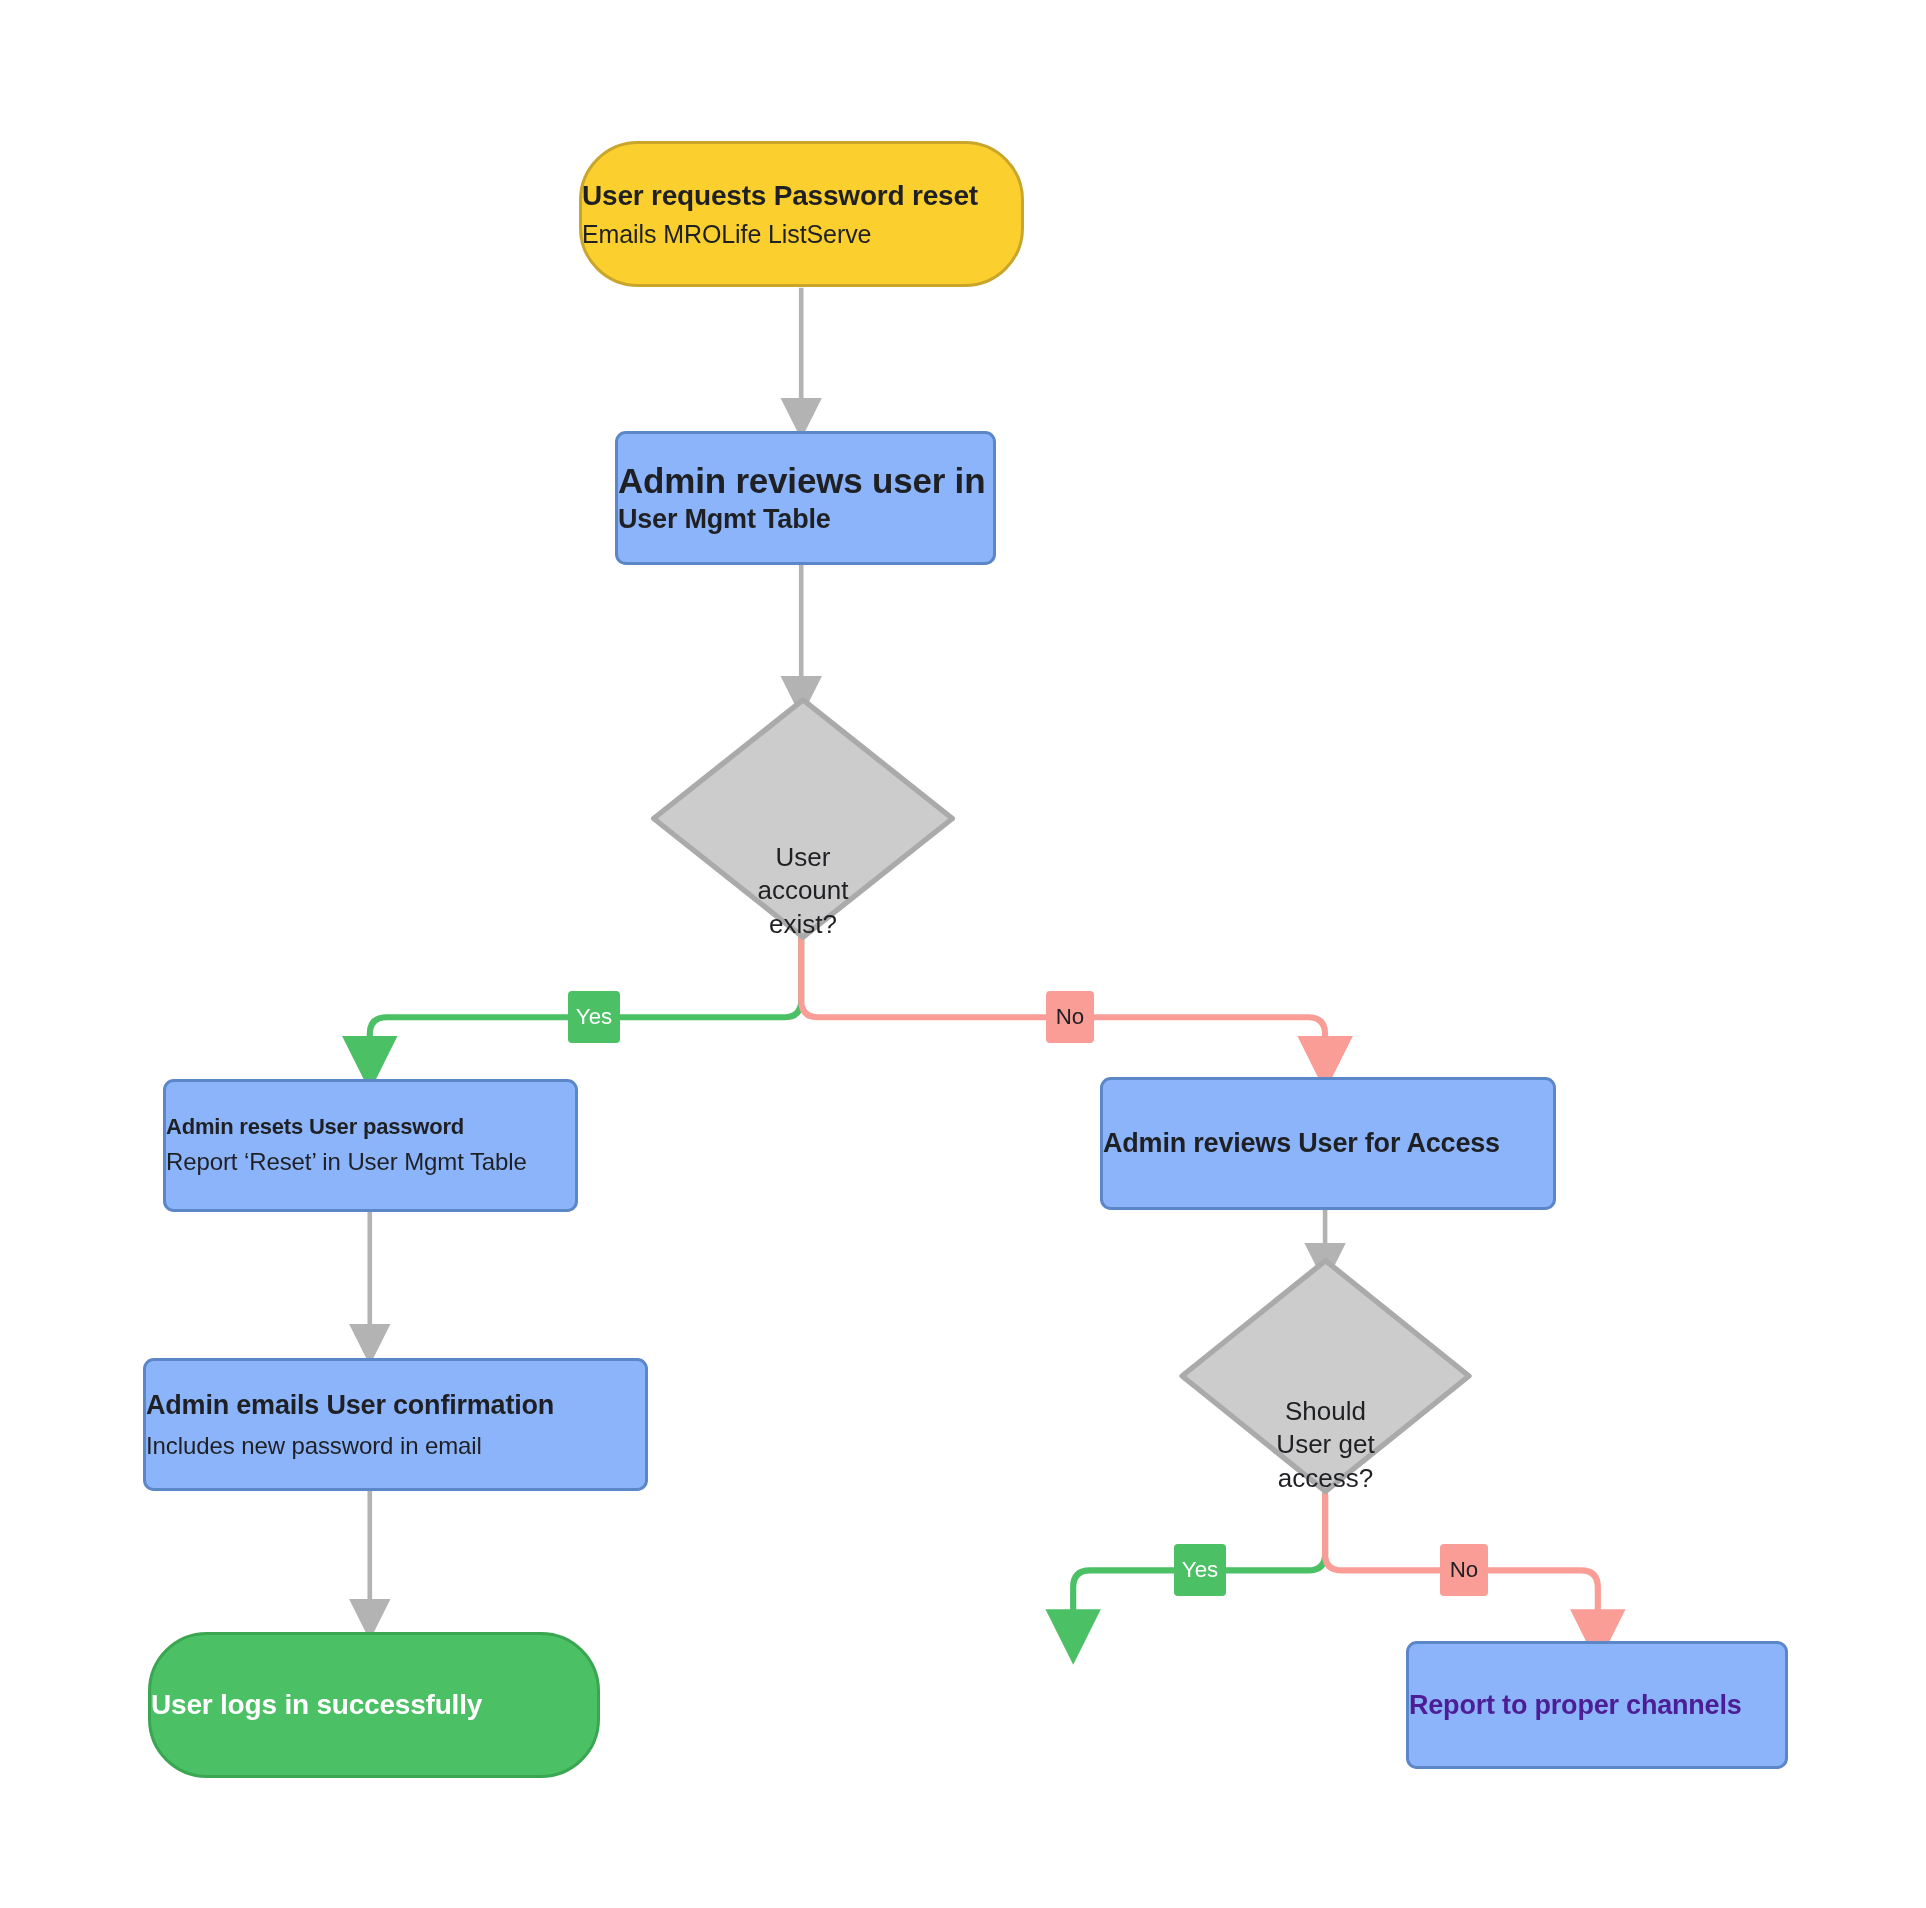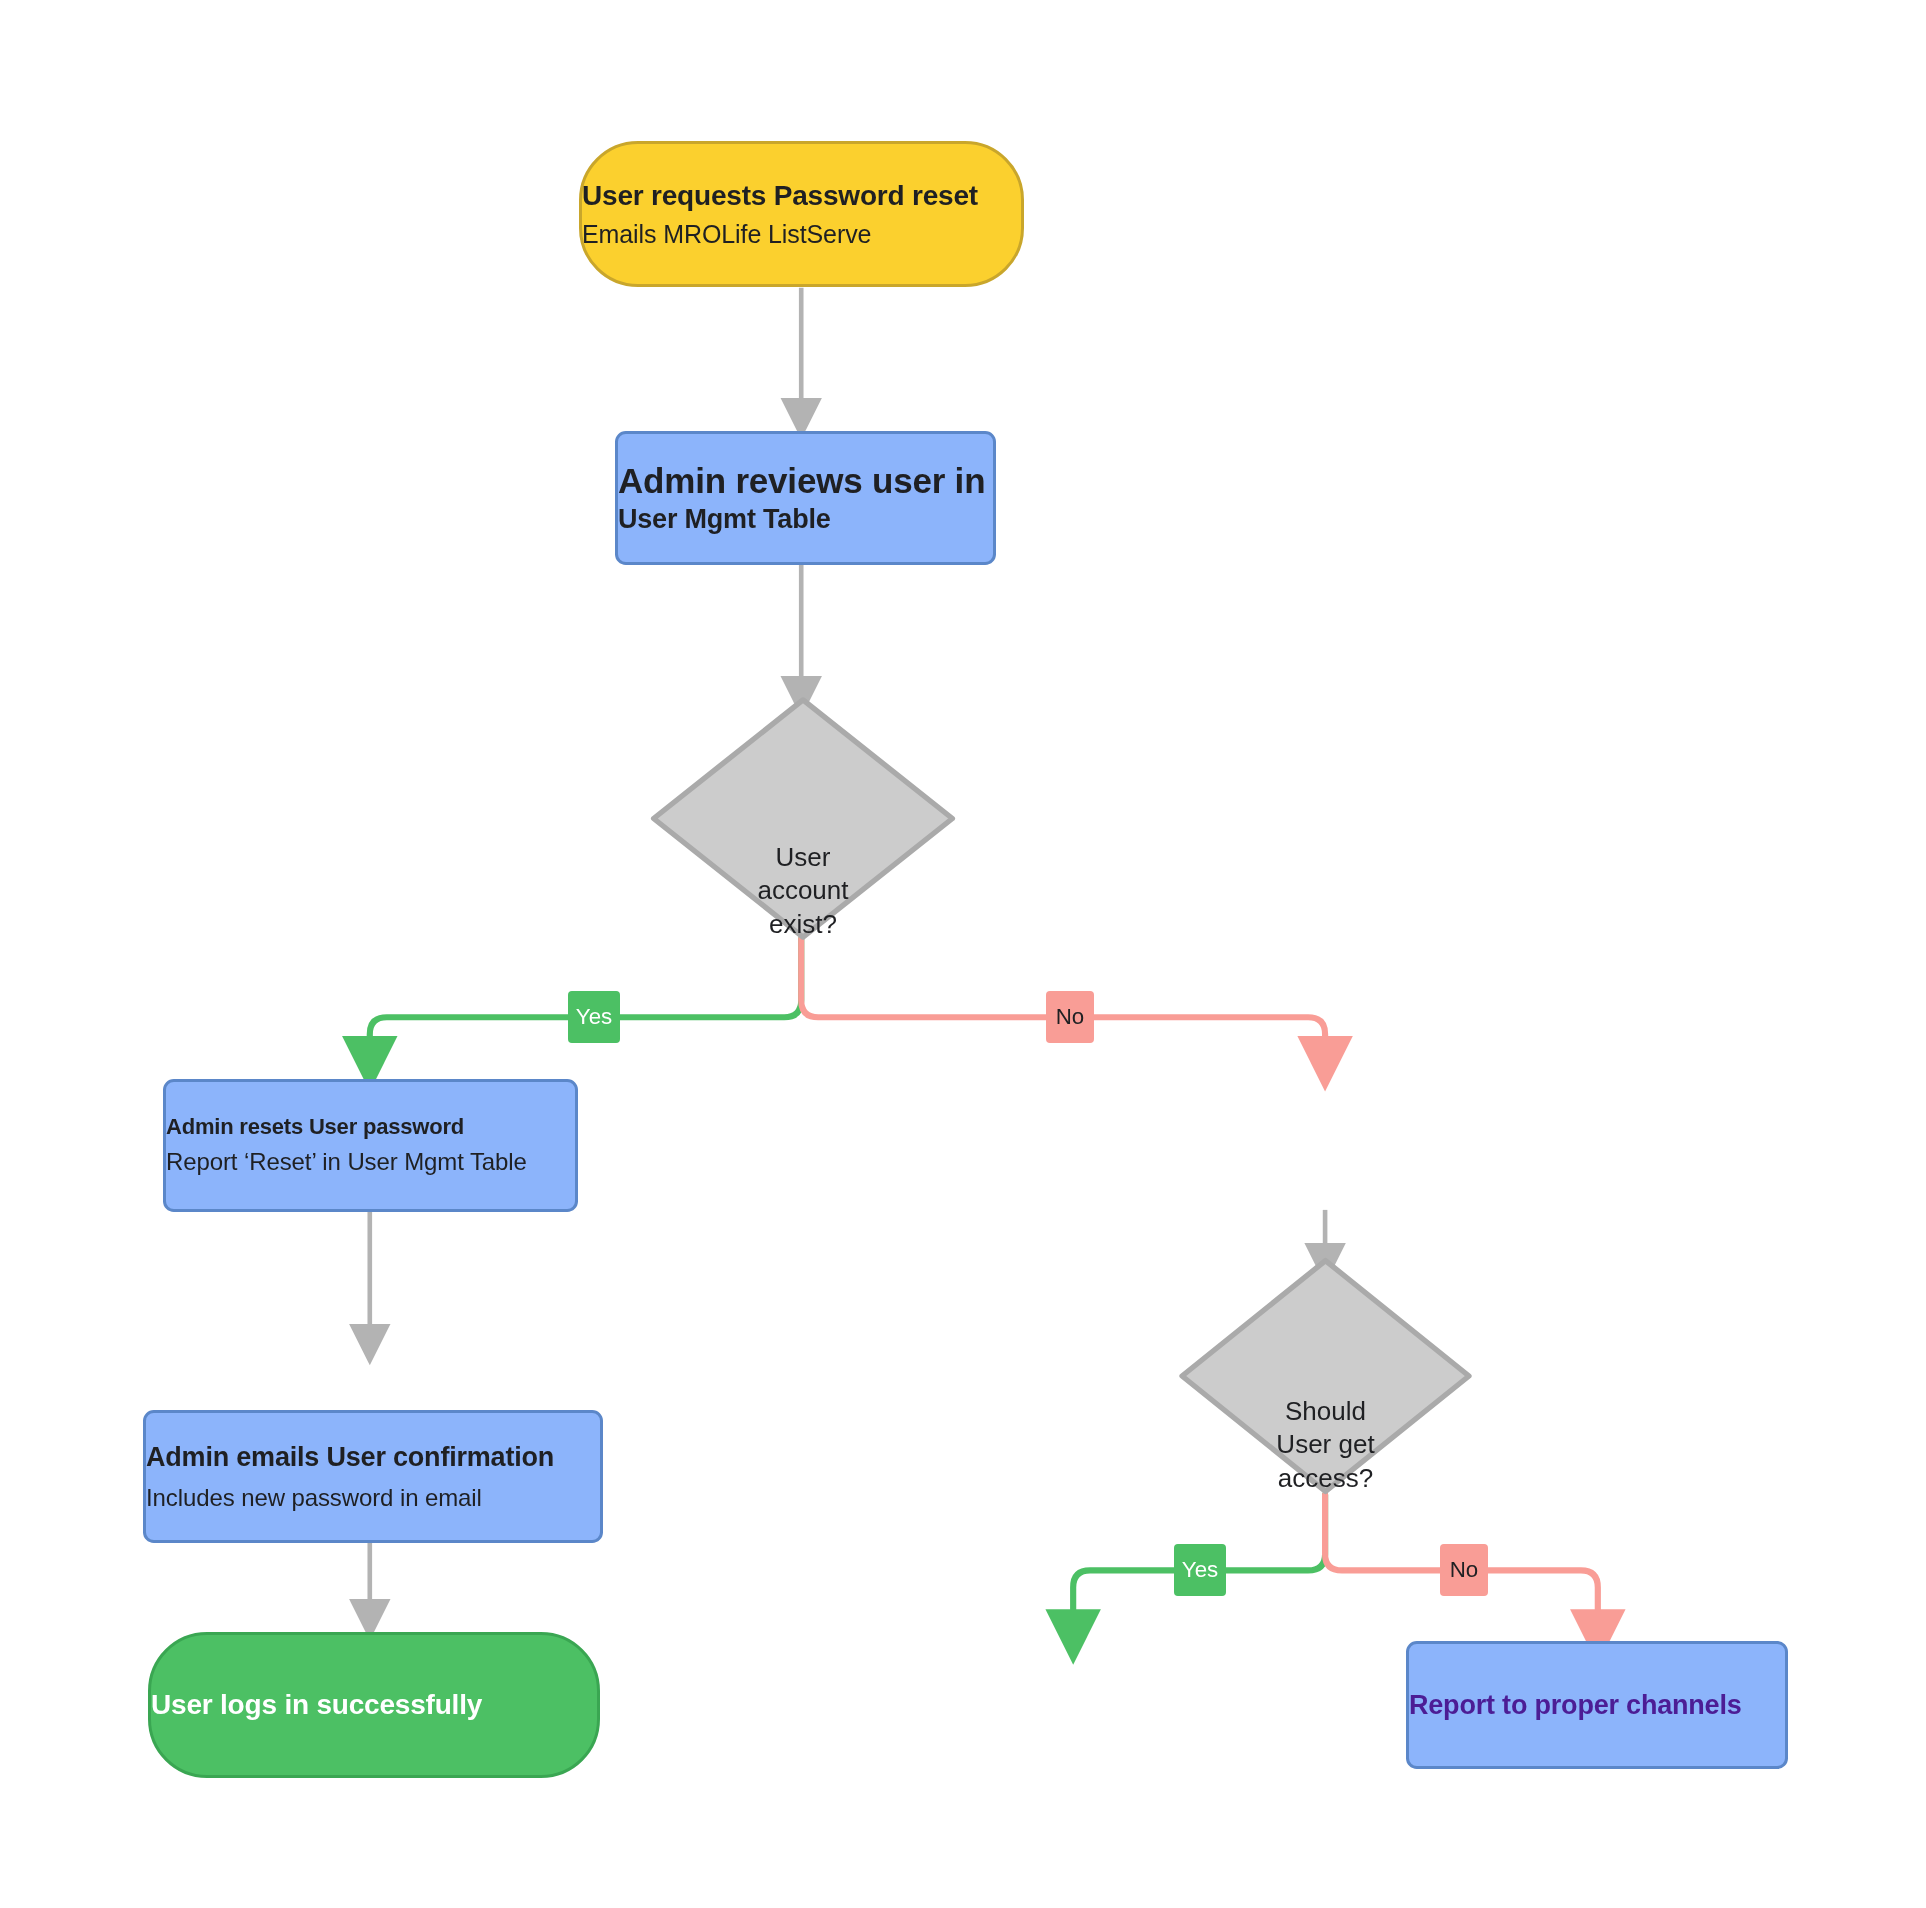--- a/index.html
+++ b/index.html
@@ -155,33 +155,38 @@
     <span>No</span>
   </div>
 
   <div class="node process" style="left:163px; top:1079px; width:415px; height:133px;
               background:#8CB4FB; border-color:#5B87C9; border-width:3.9px;
               color:#1f2023;">
     <div class="title" style="font-size:22px;">Admin resets User password</div>
     <div class="sub" style="font-size:24px; margin-top:6.2px;">Report ‘Reset’ in User Mgmt Table</div>
   </div>
 
-  <div class="node process" style="left:143px; top:1410px; width:460px; height:133px;
+  <div class="node process" style="left:143px; top:1358px; width:505px; height:133px;
               background:#8CB4FB; border-color:#5B87C9; border-width:3.9px;
               color:#1f2023;">
     <div class="title" style="font-size:27px;">Admin emails User confirmation</div>
     <div class="sub" style="font-size:24px; margin-top:9px;">Includes new password in email</div>
   </div>
 
   <div class="node terminal" style="left:148px; top:1632px; width:452px; height:146px;
               background:#4CC064; border-color:#3AA652; border-width:3.9px;
               color:#ffffff; border-radius:59px;">
     <div class="title" style="font-size:28px;">User logs in successfully</div>
   </div>
 
+  <div class="node process" style="left:1100px; top:1077px; width:456px; height:133px;
+              background:#8CB4FB; border-color:#5B87C9; border-width:3.9px;
+              color:#1f2023;">
+    <div class="title" style="font-size:27px;">Admin reviews User for Access</div>
+  </div>
 
   <div class="diamond-wrap" style="left:1177px; top:1256px; width:297px; height:240px;">
     <svg class="dshape" width="297" height="240" viewBox="0 0 385 312">
       <path d="M192.5,6 L379,156 L192.5,306 L6,156 Z" fill="#CCCCCC" stroke="#AAAAAA" stroke-width="7" stroke-linejoin="round"></path>
     </svg>
     <div class="diamond-label" style="font-size:26px;">
       <div>Should</div>
       <div>User get</div>
       <div>access?</div>
     </div>

